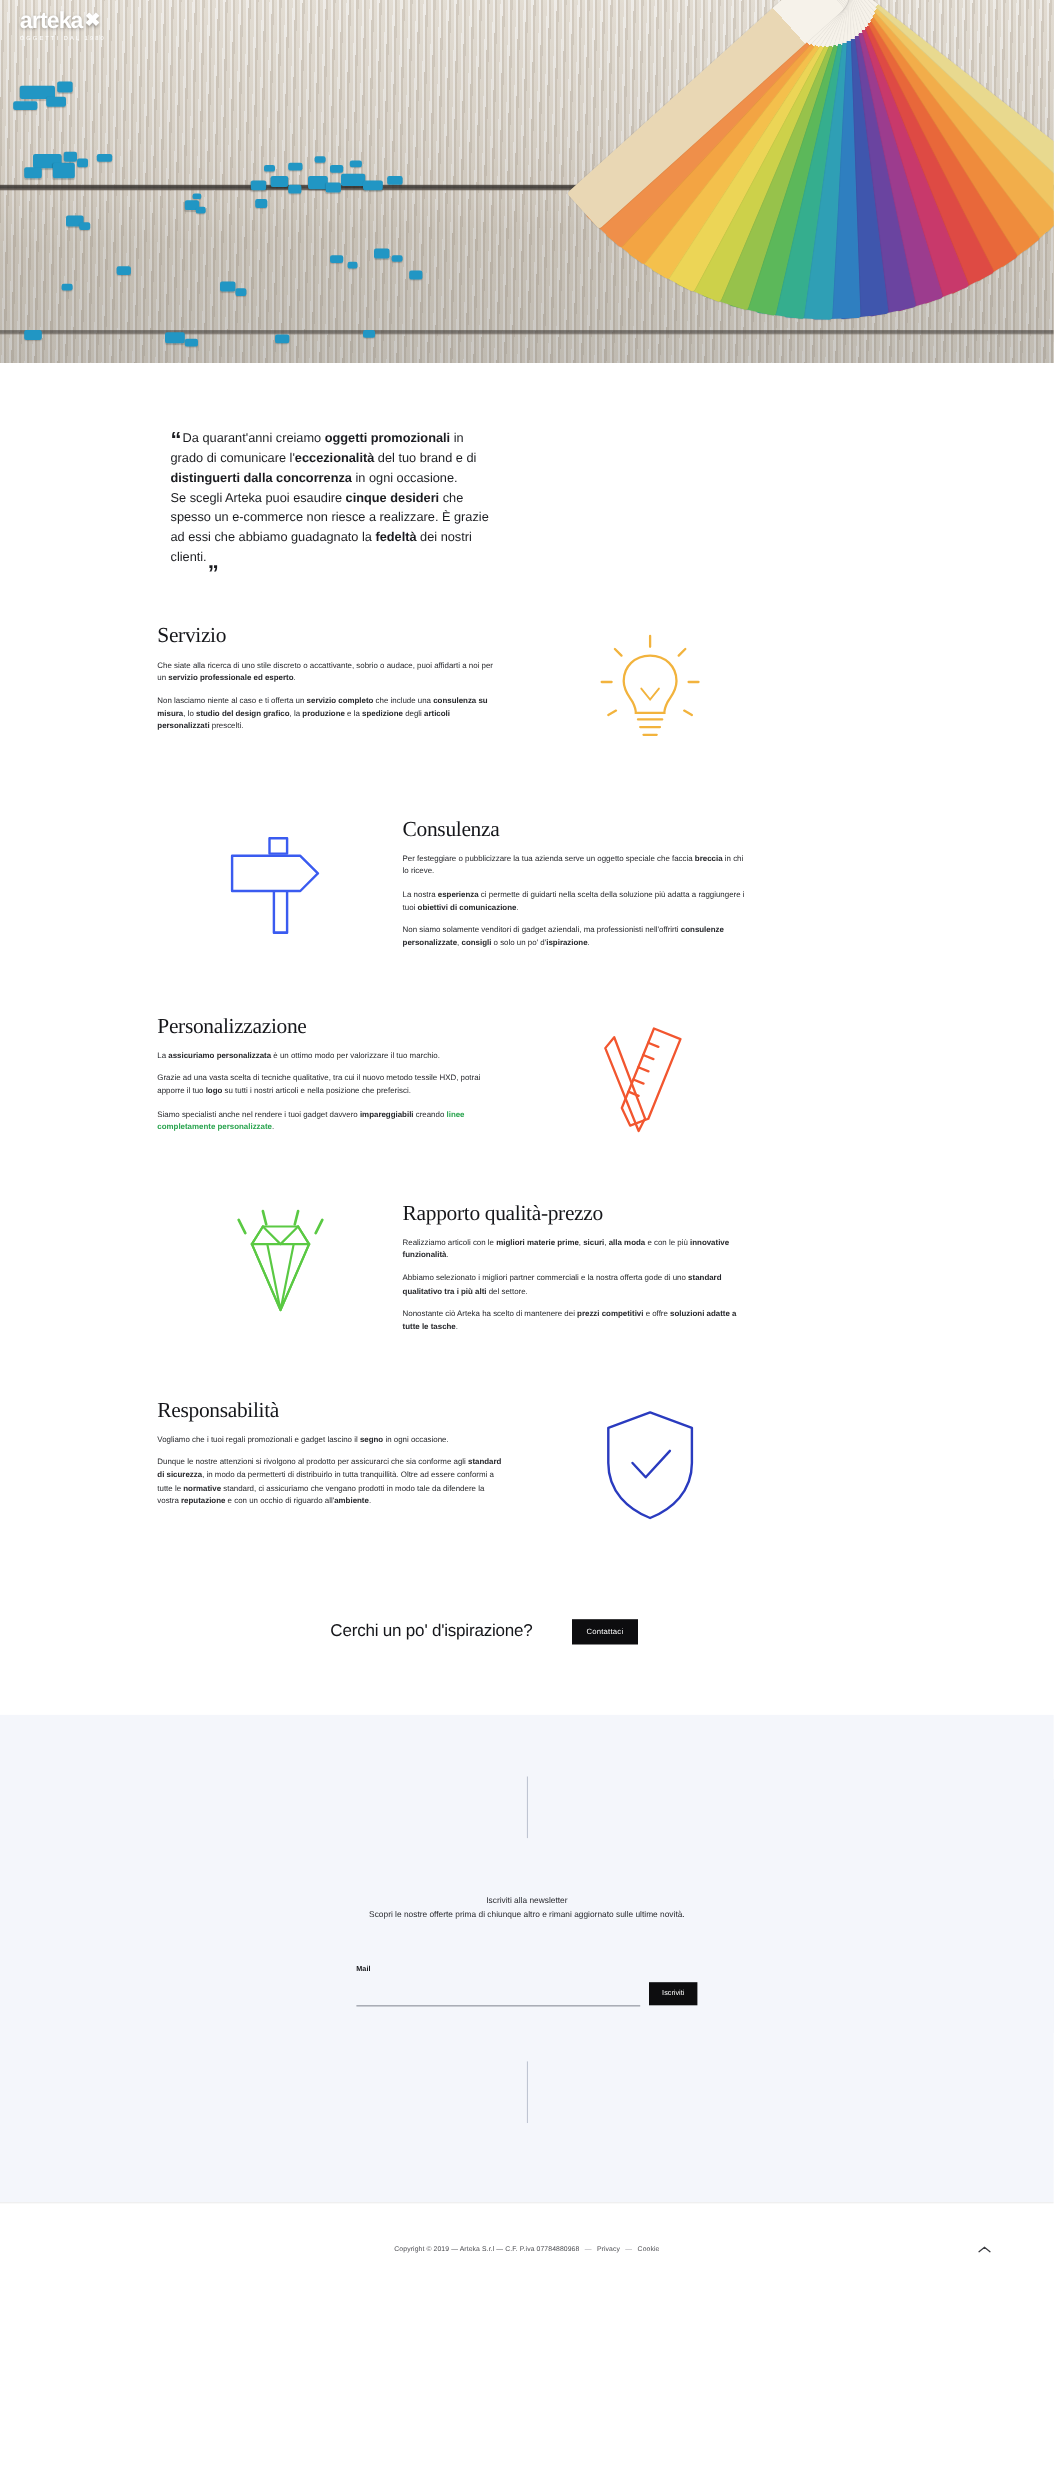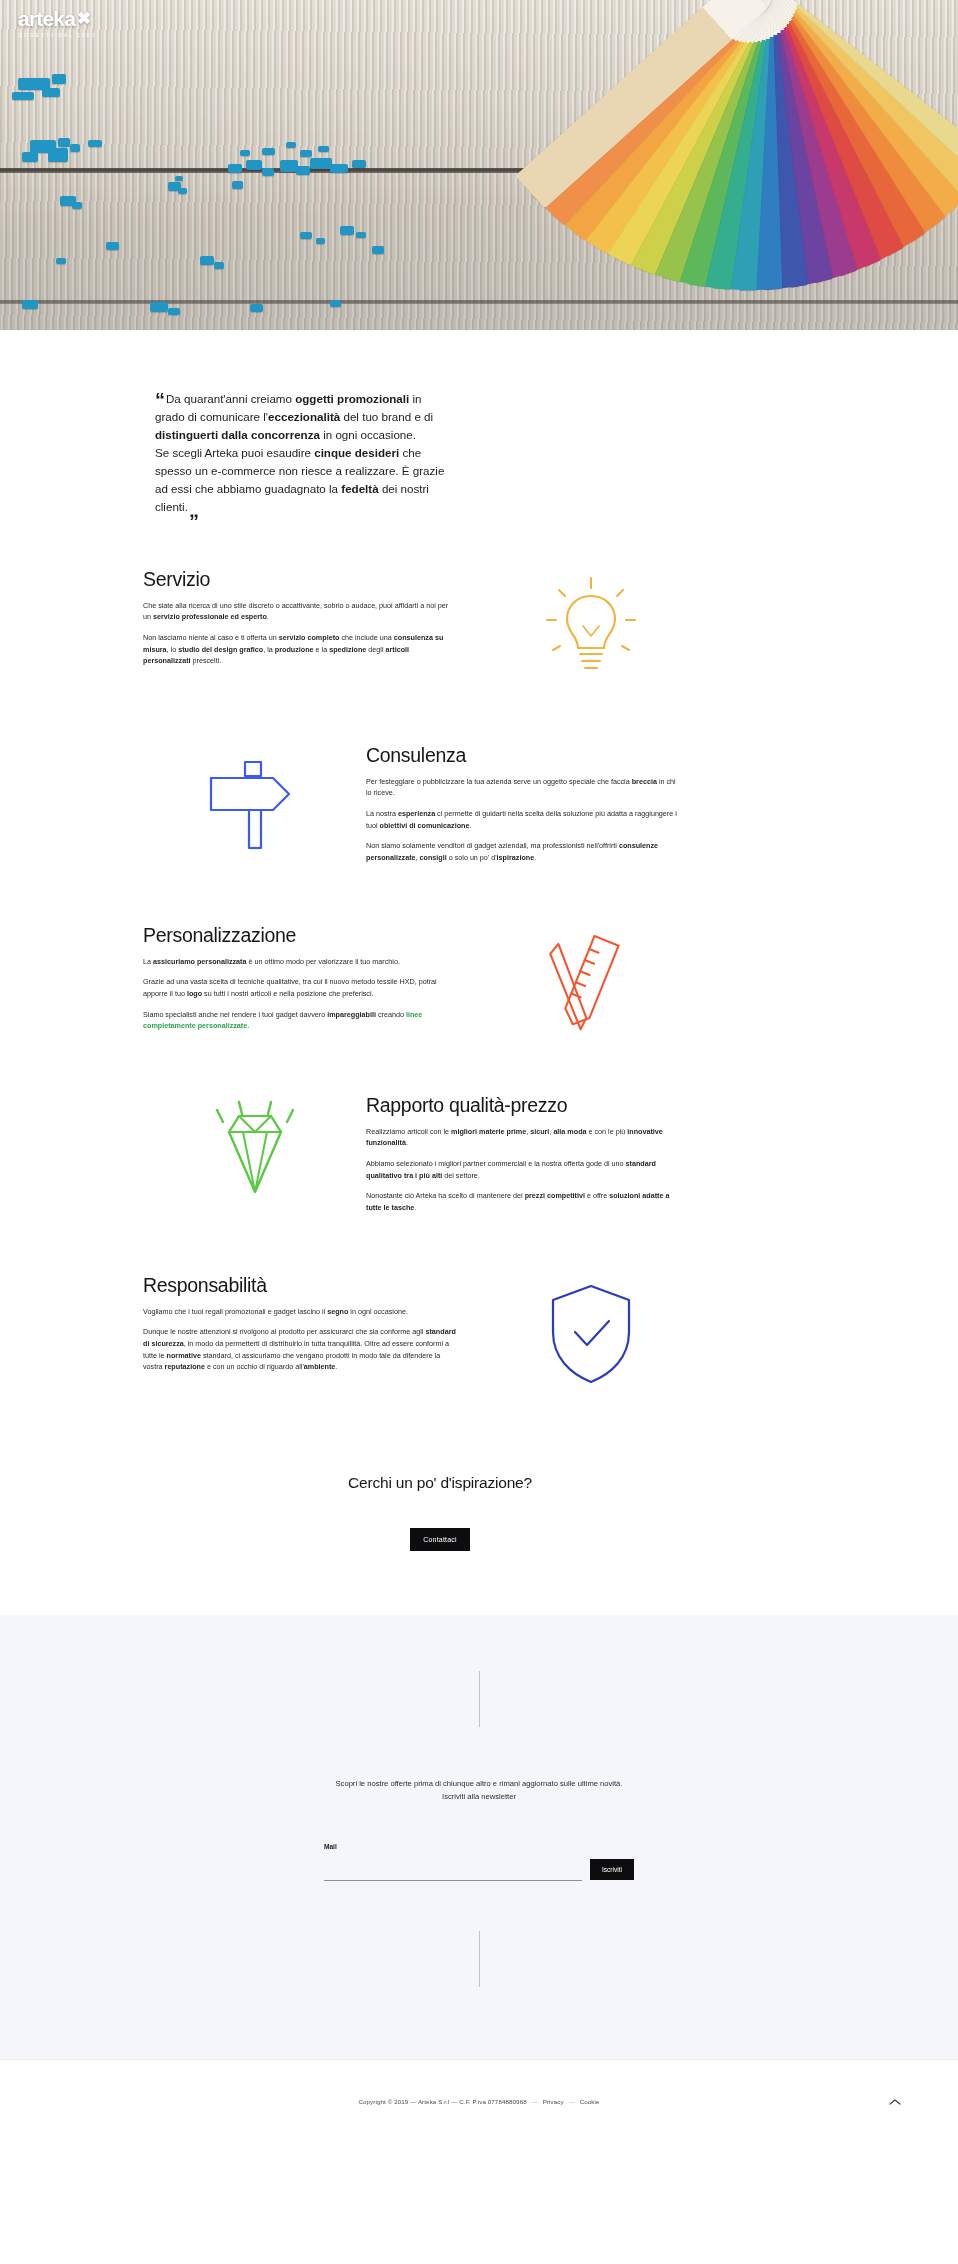--- a/index.html
+++ b/index.html
@@ -151,40 +151,40 @@
   .feature.left-text .art { margin-left: 40px; margin-top: 6px; }
   .feature.right-text .art { margin-left: 160px; margin-top: 4px; }
   .feature.right-text .txt { margin-left: 16px; }
 
   .feature h2 {
     font-size: 19.5px;
     font-weight: 400;
     letter-spacing: -0.3px;
     color: #15161a;
     margin-bottom: 9px;
+    font-family: Liberation Serif, serif;
   }
   .feature p {
     font-size: 7.2px;
     line-height: 1.62;
     color: #26272b;
     margin-bottom: 9px;
   }
   .feature p:last-child { margin-bottom: 0; }
   .feature p b { font-weight: 700; }
   .hl-green { color: #2aa44f; font-weight: 700; }
 
   
   .cta {
     width: 880px;
     padding: 56px 0 64px 0;
     display: flex;
     align-items: center;
     justify-content: center;
     gap: 36px;
-    flex-direction: column;
   }
   .cta-text {
     font-size: 15.5px;
     letter-spacing: -0.2px;
     color: #15161a;
   }
   .cta-btn {
     background: #0d0d0f;
     color: #ffffff;
     border: none;
@@ -471,22 +471,22 @@
 </section>
 
 <section class="cta">
   <div class="cta-text">Cerchi un po' d'ispirazione?</div>
   <button class="cta-btn">Contattaci</button>
 </section>
 
 <section class="newsletter">
   <div class="vrule top"></div>
   <div class="sub">
+    <div>Iscriviti alla newsletter</div>
     <div>Scopri le nostre offerte prima di chiunque altro e rimani aggiornato sulle ultime novità.</div>
-    <div>Iscriviti alla newsletter</div>
   </div>
   <div class="form-row">
     <div class="field">
       <label>Mail</label>
       <input type="text" placeholder="" style="">
     </div>
     <button class="subscribe-btn">Iscriviti</button>
   </div>
   <div class="vrule bottom"></div>
 </section>

